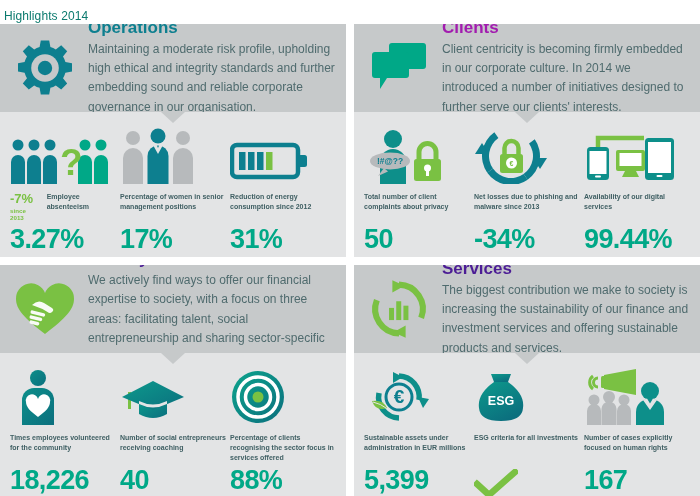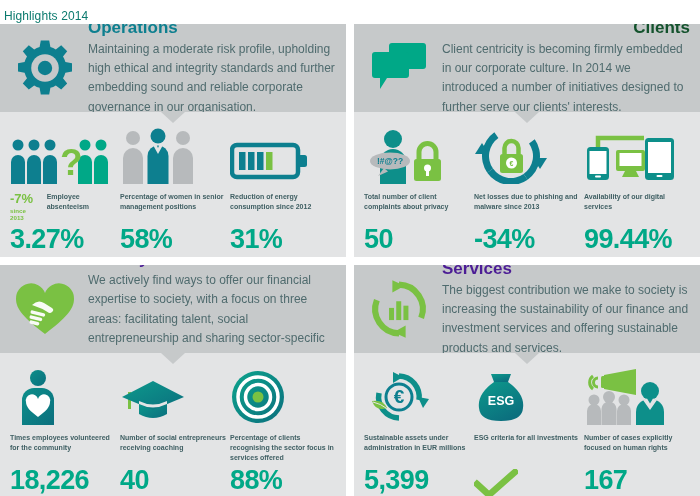--- a/index.html
+++ b/index.html
@@ -35,21 +35,21 @@
     height: 88px;
     background: #c6c9ca;
     display: flex; align-items: center;
     padding: 0 10px 0 14px;
   }
   .hdr-icon { width: 62px; height: 62px; flex: 0 0 62px; display:flex; align-items:center; justify-content:center; }
   .hdr-icon svg { display:block; }
   .hdr-txt { margin-left: 12px; }
   .hdr-title { font-size: 17px; font-weight: bold; line-height: 1.05; margin-bottom: 3px; }
   .t-teal  { color: #0d7f8f; }
-  .t-green { color: #14532d; text-align: right; }
+  .t-green { color: #a21caf; }
   .t-lgreen{ color: #4c1d95; }
   .hdr-desc { font-size: 12px; line-height: 1.62; color: #4f6b6e; max-width: 250px; }
 
   
   .notch {
     position: absolute; left: 50%; top: 88px; transform: translateX(-50%);
     width: 0; height: 0;
     border-left: 12px solid transparent;
     border-right: 12px solid transparent;
     border-top: 11px solid #c6c9ca;
@@ -154,21 +154,21 @@
                   <path d="M106 112 V60 a20 20 0 0 1 40 0 V112z"></path>
               </g>
               <g fill="#0d7f8f">
                 <circle cx="76" cy="16" r="15"></circle>
                 <path d="M55 112 V56 a21 21 0 0 1 42 0 V112z"></path>
                 <path d="M66 34 L76 52 L86 34 L80 31 L76 40 L72 31 z" fill="#e3e4e5"></path>
               </g>
             </svg>
           </div>
           <div class="stat-label">Percentage of women in senior management positions</div>
-          <div class="stat-value">58%</div>
+          <div class="stat-value">17%</div>
         </div>
 
         <div class="stat">
           <div class="stat-icon">
             <svg width="80" height="46" viewBox="0 0 160 92">
               <rect x="4" y="14" width="132" height="64" rx="10" fill="none" stroke="#0d7f8f" stroke-width="9"></rect>
               <rect x="136" y="34" width="18" height="24" rx="5" fill="#0d7f8f"></rect>
               <rect x="18" y="28" width="13" height="36" fill="#0d7f8f"></rect>
               <rect x="36" y="28" width="13" height="36" fill="#0d7f8f"></rect>
               <rect x="54" y="28" width="13" height="36" fill="#0d7f8f"></rect>

